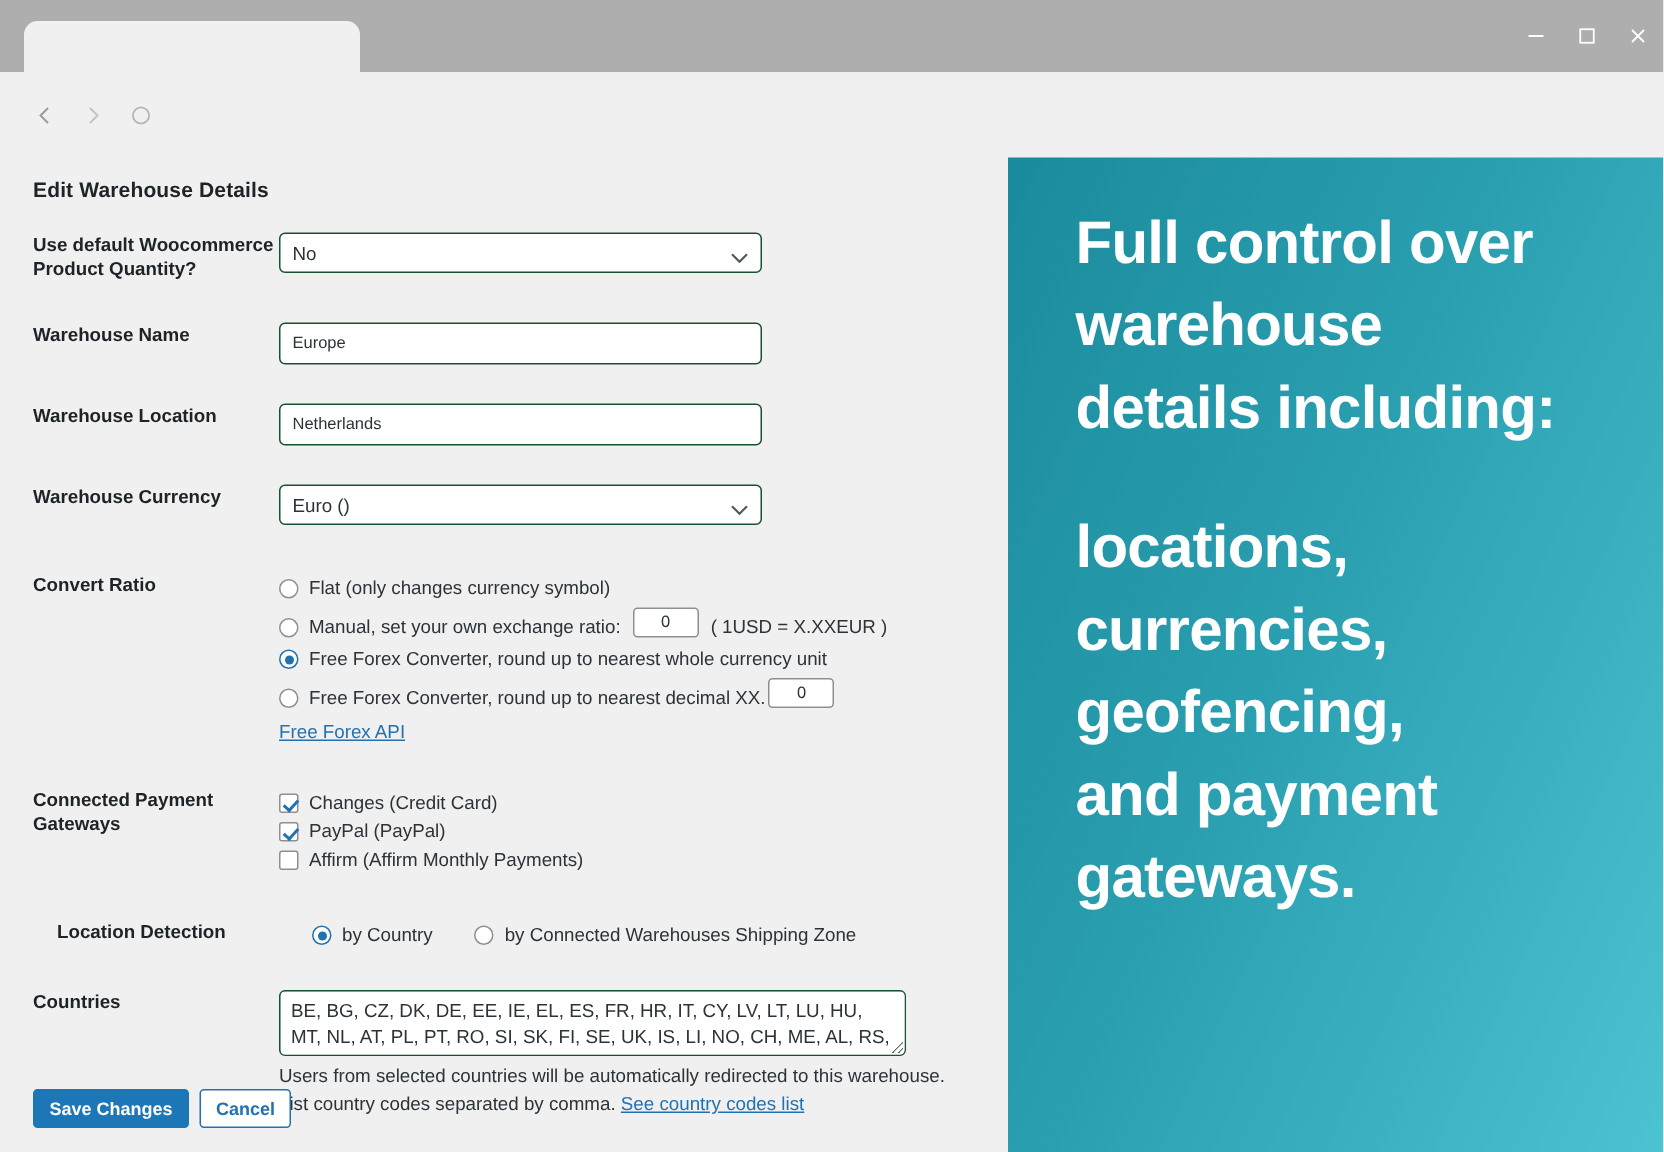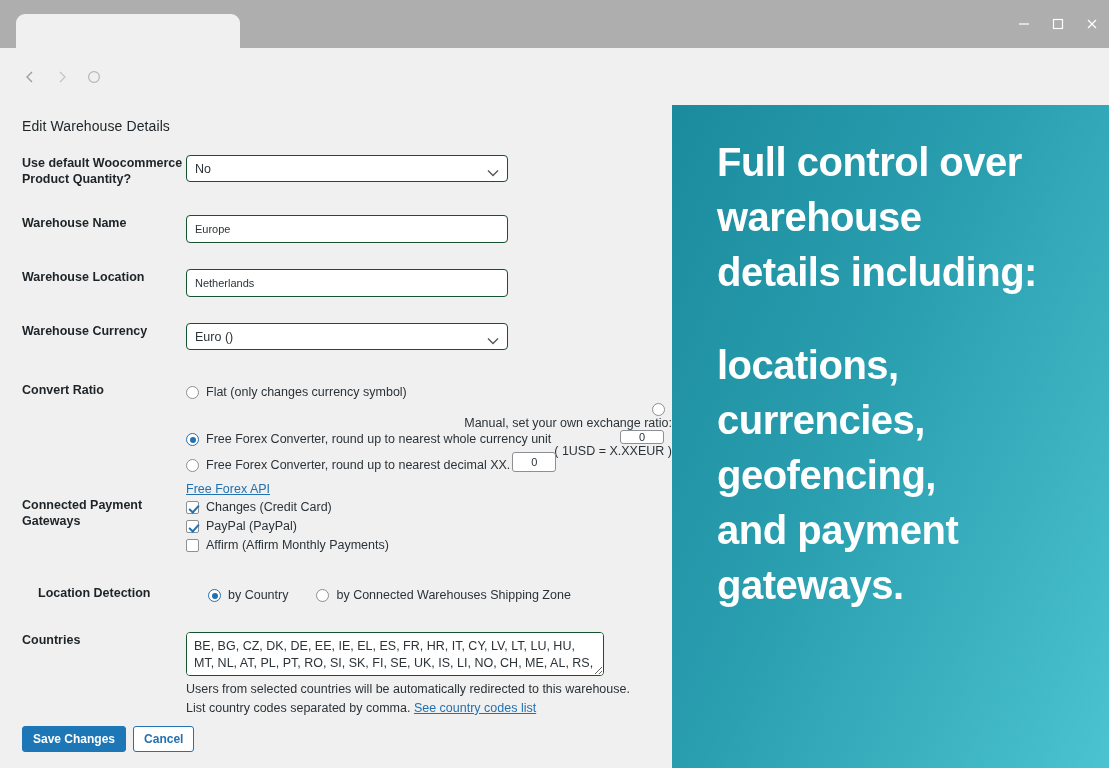--- a/index.html
+++ b/index.html
@@ -118,21 +118,21 @@
     width: 672px;
     height: 663px;
     background: #f0f0f0;
   }
 
   .page-title {
     position: absolute;
     left: 22px;
     top: 13px;
     font-size: 14px;
-    font-weight: normal;
+    font-weight: bold;
     color: #1d2327;
     letter-spacing: 0.1px;
   }
 
   .form-rows {
     position: absolute;
     left: 0;
     top: 50px;
     width: 672px;
   }
@@ -415,30 +415,30 @@
               </select>
               <span class="chev">
                 <svg width="12" height="8" viewBox="0 0 12 8">
                     <polyline points="1,1.5 6,6.5 11,1.5" fill="none" stroke="#50575e" stroke-width="1.4"></polyline>
                   </svg>
               </span>
             </span>
           </div>
         </div>
 
-        <div class="row" style="">
+        <div class="row" style="margin-bottom:28px;">
           <div class="row-label">Convert Ratio</div>
           <div class="row-field">
 
             <div class="opt-line">
               <span class="radio"></span>
               <span class="opt-label">Flat (only changes currency symbol)</span>
             </div>
 
-            <div class="opt-line" style="height:22px;flex-direction:column;">
+            <div class="opt-line" style="height:22px;">
               <span class="radio"></span>
               <span class="opt-label">Manual, set your own exchange ratio:</span>
               <input class="mini" type="text" style="margin: 0px 8px;" value="0">
               <span class="opt-label">( 1USD = X.XXEUR )</span>
             </div>
 
             <div class="opt-line">
               <span class="radio on"></span>
               <span class="opt-label">Free Forex Converter, round up to nearest whole currency unit</span>
             </div>

